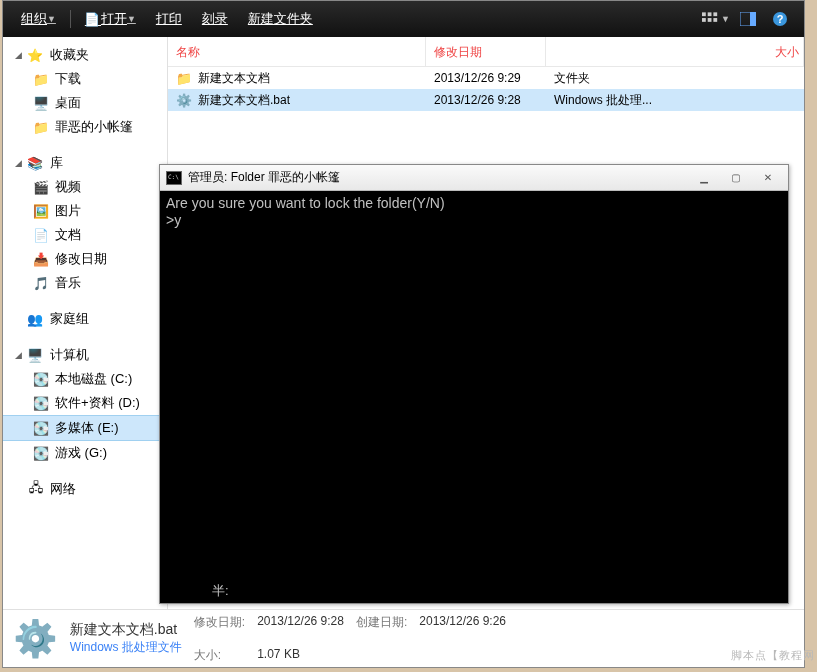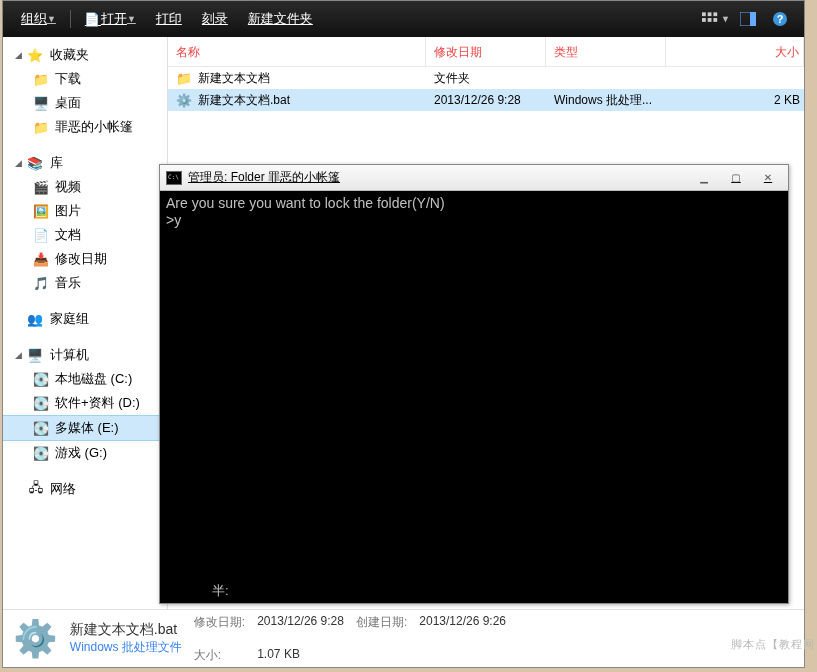--- a/index.html
+++ b/index.html
@@ -25,22 +25,22 @@
 .col { padding:7px 8px; border-right:1px solid #e8e8e8; }
 .c1{width:258px}.c2{width:120px}.c3{width:120px}.c4{flex:1;text-align:right;padding-right:4px}
 .rows { flex:1; font-size:12px; }
 .row { display:flex; height:22px; align-items:center; }
 .row.sel { background:#cde7fb; }
 .row .c1 { display:flex; align-items:center; gap:6px; padding-left:8px; }
 .det { height:58px; border-top:1px solid #e0e0e0; display:flex; align-items:center; padding:0 10px; gap:12px; font-size:12px; color:#333; }
 .det .bigicn { font-size:36px; color:#79a8c9; }
 .det .props { display:grid; grid-template-columns:auto auto auto auto; gap:16px 12px; }
 .det .lbl { color:#777; }
-.wm { position:absolute; right:2px; bottom:20px; font-size:11px; color:#b8b8b8; letter-spacing:1px; writing-mode:horizontal-tb; }
-.cmd { position:absolute; top:164px; left:159px; width:630px; height:440px; background:#fff; border:1px solid #888; box-shadow:1px 1px 4px rgba(0,0,0,.3); display:flex; flex-direction:column;text-decoration:underline; }
+.wm { position:absolute; right:2px; bottom:9px; font-size:11px; color:#b8b8b8; letter-spacing:1px; writing-mode:horizontal-tb; }
+.cmd { position:absolute; top:164px; left:159px; width:630px; height:440px; background:#fff; border:1px solid #888; box-shadow:1px 1px 4px rgba(0,0,0,.3); display:flex; flex-direction:column; }
 .cmd .tb { height:26px; background:linear-gradient(#fafafa,#e8e8e8); border-bottom:1px solid #bbb; display:flex; align-items:center; padding:0 6px; font-size:12px; }
 .cmd .tb .ci { width:16px; height:14px; background:#000; border:1px solid #666; margin-right:6px; position:relative; }
 .cmd .tb .ci:before { content:"C:\\"; position:absolute; color:#ccc; font-size:6px; left:1px; top:1px; font-family:monospace; }
 .cmd .tb .sp { flex:1; }
 .cmd .tb .wbtn { width:28px; height:16px; margin-left:4px; display:flex; align-items:center; justify-content:center; font-size:10px; color:#555; cursor:pointer; }
 .cmd .con { flex:1; background:#000; color:#c0c0c0; font-family:"NSimSun","SimSun","Courier New",monospace; font-size:14px; padding:4px 6px; line-height:16px; white-space:pre; overflow:hidden; position:relative; }
 .cmd .ime { position:absolute; bottom:4px; left:52px; color:#c0c0c0; font-size:13px; }
 </style>
 </head>
 <body>
@@ -170,40 +170,39 @@
             <span class="icn">🖧</span>
             <span>网络</span>
           </div>
       </div>
     </div>
 
     <div class="main">
       <div class="cols">
         <div class="col c1">名称</div>
         <div class="col c2">修改日期</div>
-        <div class="col c3">类型</div>
         <div class="col c4">大小</div>
       </div>
       <div class="rows">
         <div class="row">
           <div class="c1">
               <span class="icn fld">📁</span>
               <span>新建文本文档</span>
             </div>
+          <div class="col c2" style="border:none">2013/12/26 9:29</div>
           <div class="col c3" style="border:none">文件夹</div>
           <div class="col c4" style="border:none"></div>
         </div>
         <div class="row sel">
           <div class="c1">
               <span class="icn">⚙️</span>
               <span>新建文本文档.bat</span>
             </div>
           <div class="col c2" style="border:none">2013/12/26 9:28</div>
           <div class="col c3" style="border:none">Windows 批处理...</div>
-          <div class="col c4" style="border:none">2 KB</div>
         </div>
       </div>
     </div>
   </div>
 
   <div class="det">
     <div class="bigicn">⚙️</div>
     <div>
       <div style="font-size:14px">新建文本文档.bat</div>
       <div style="color:#3b82f6">Windows 批处理文件</div>

